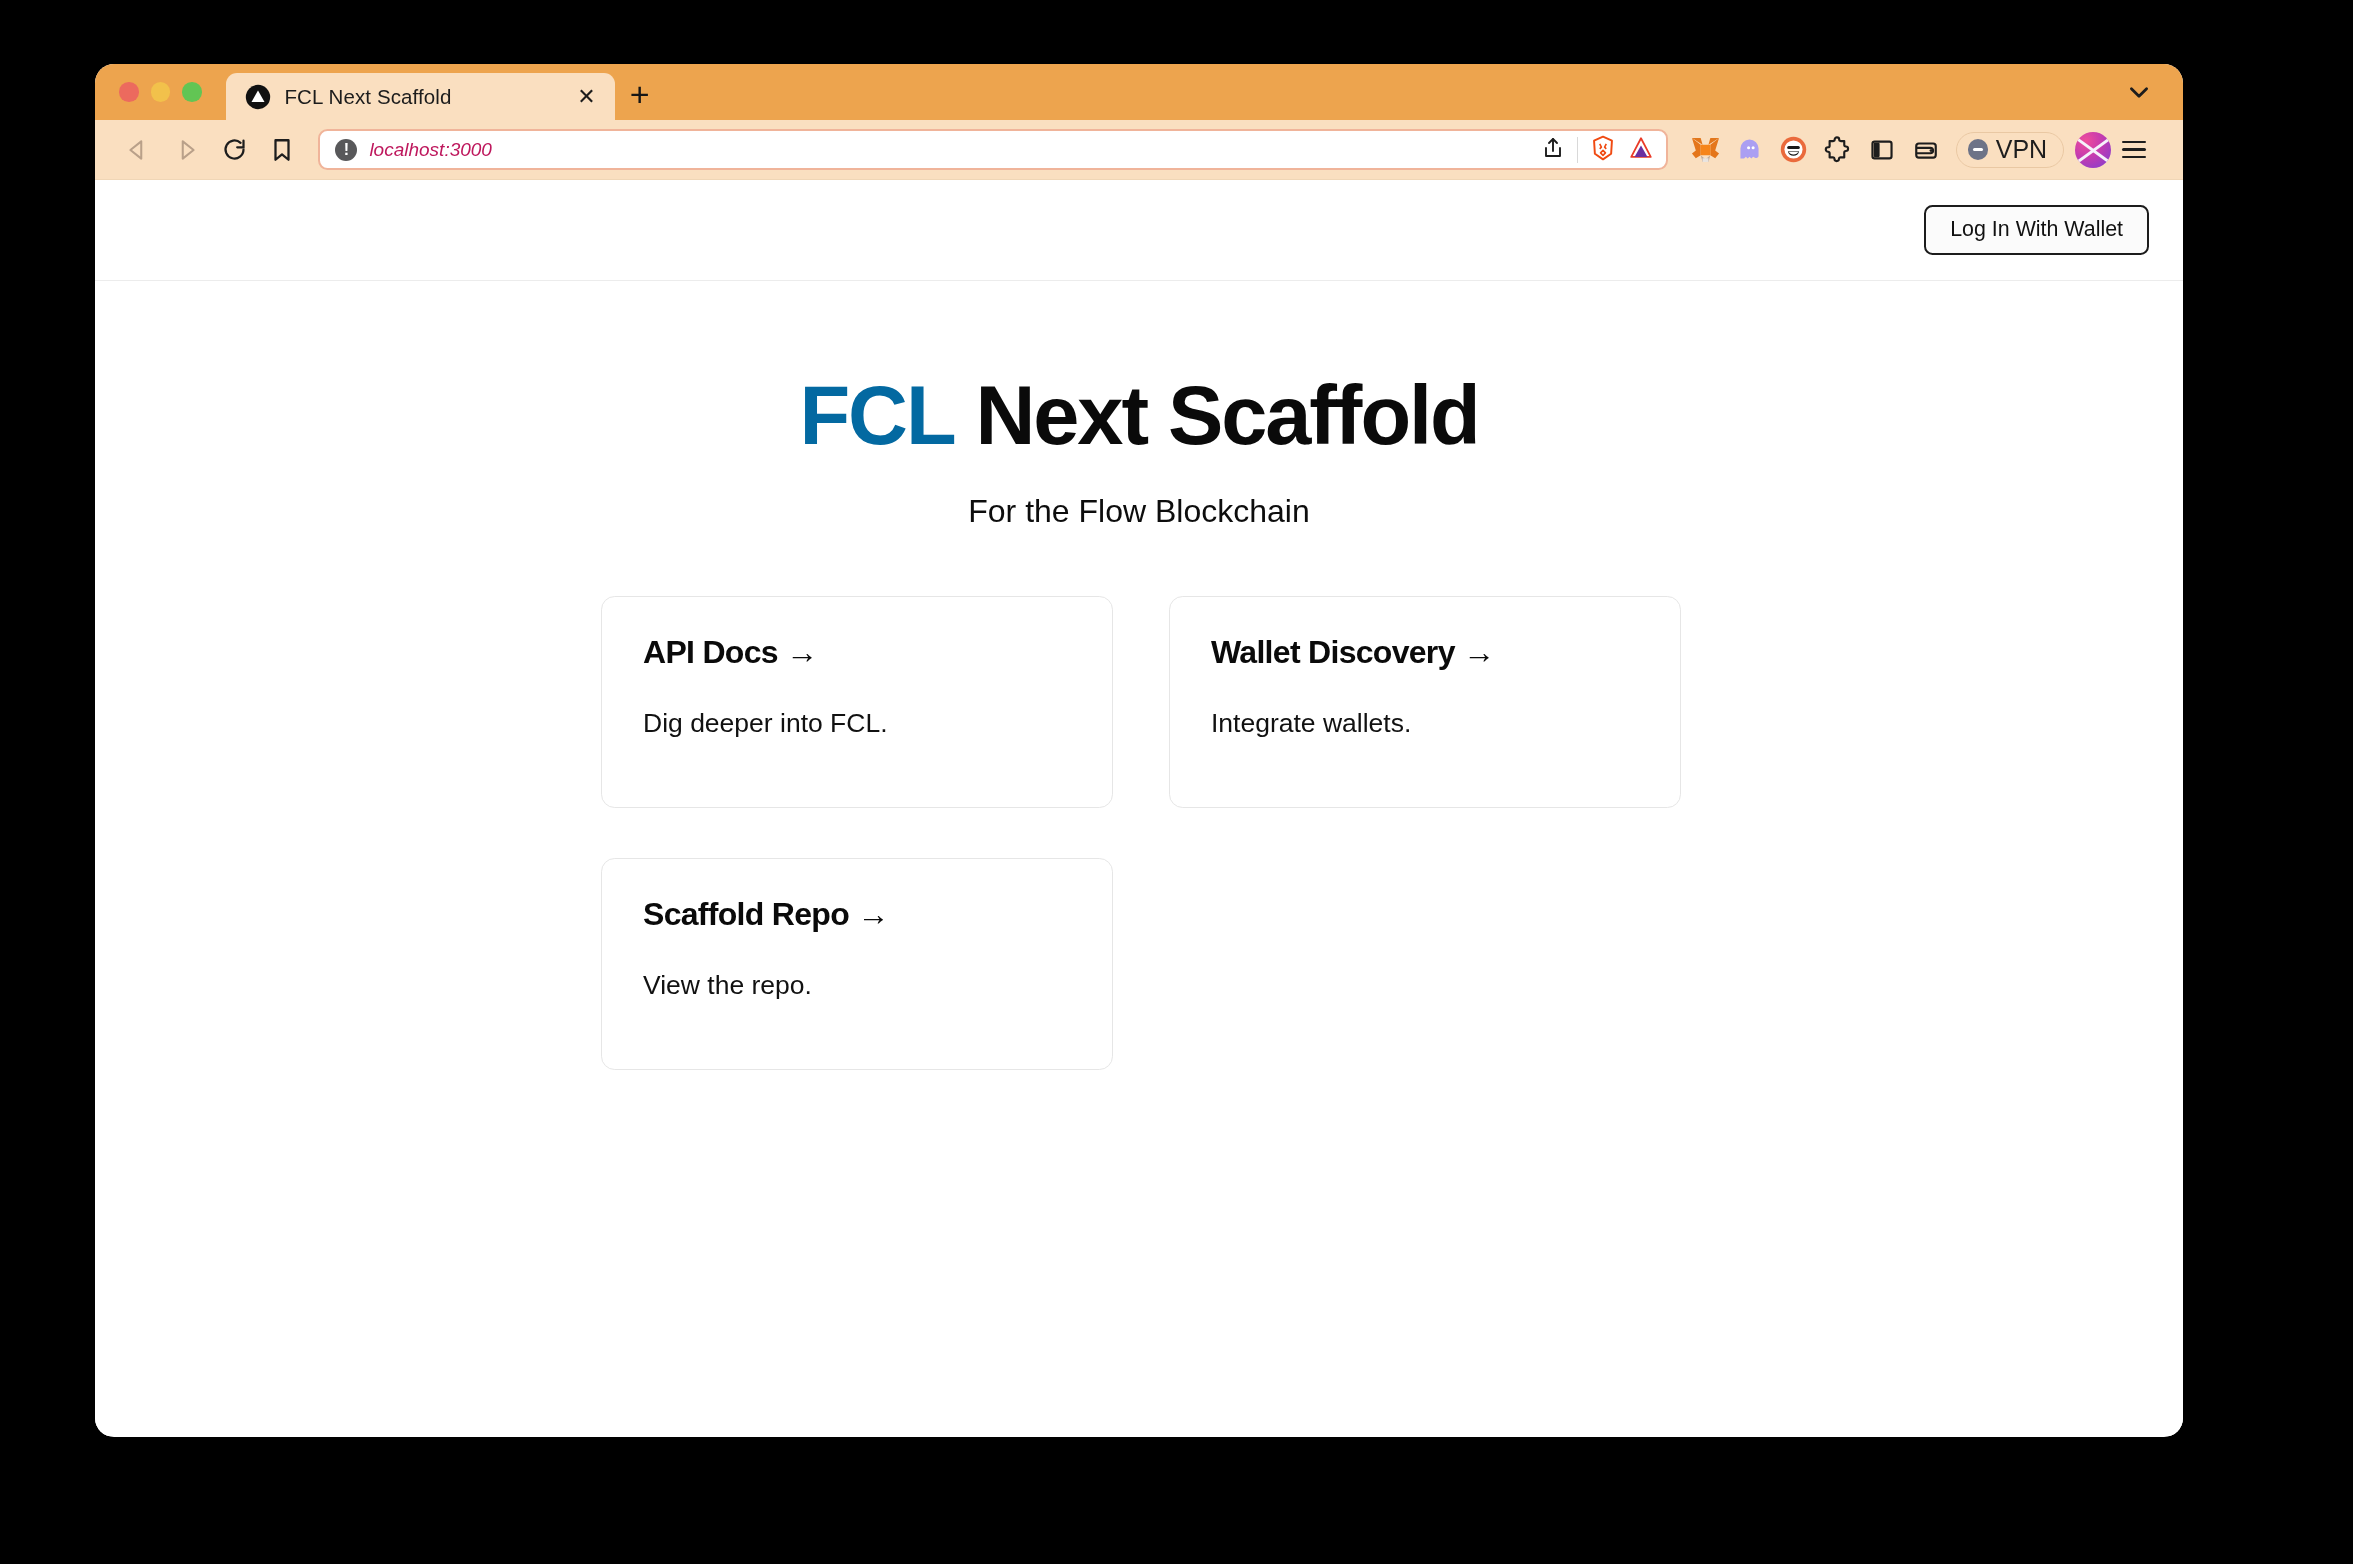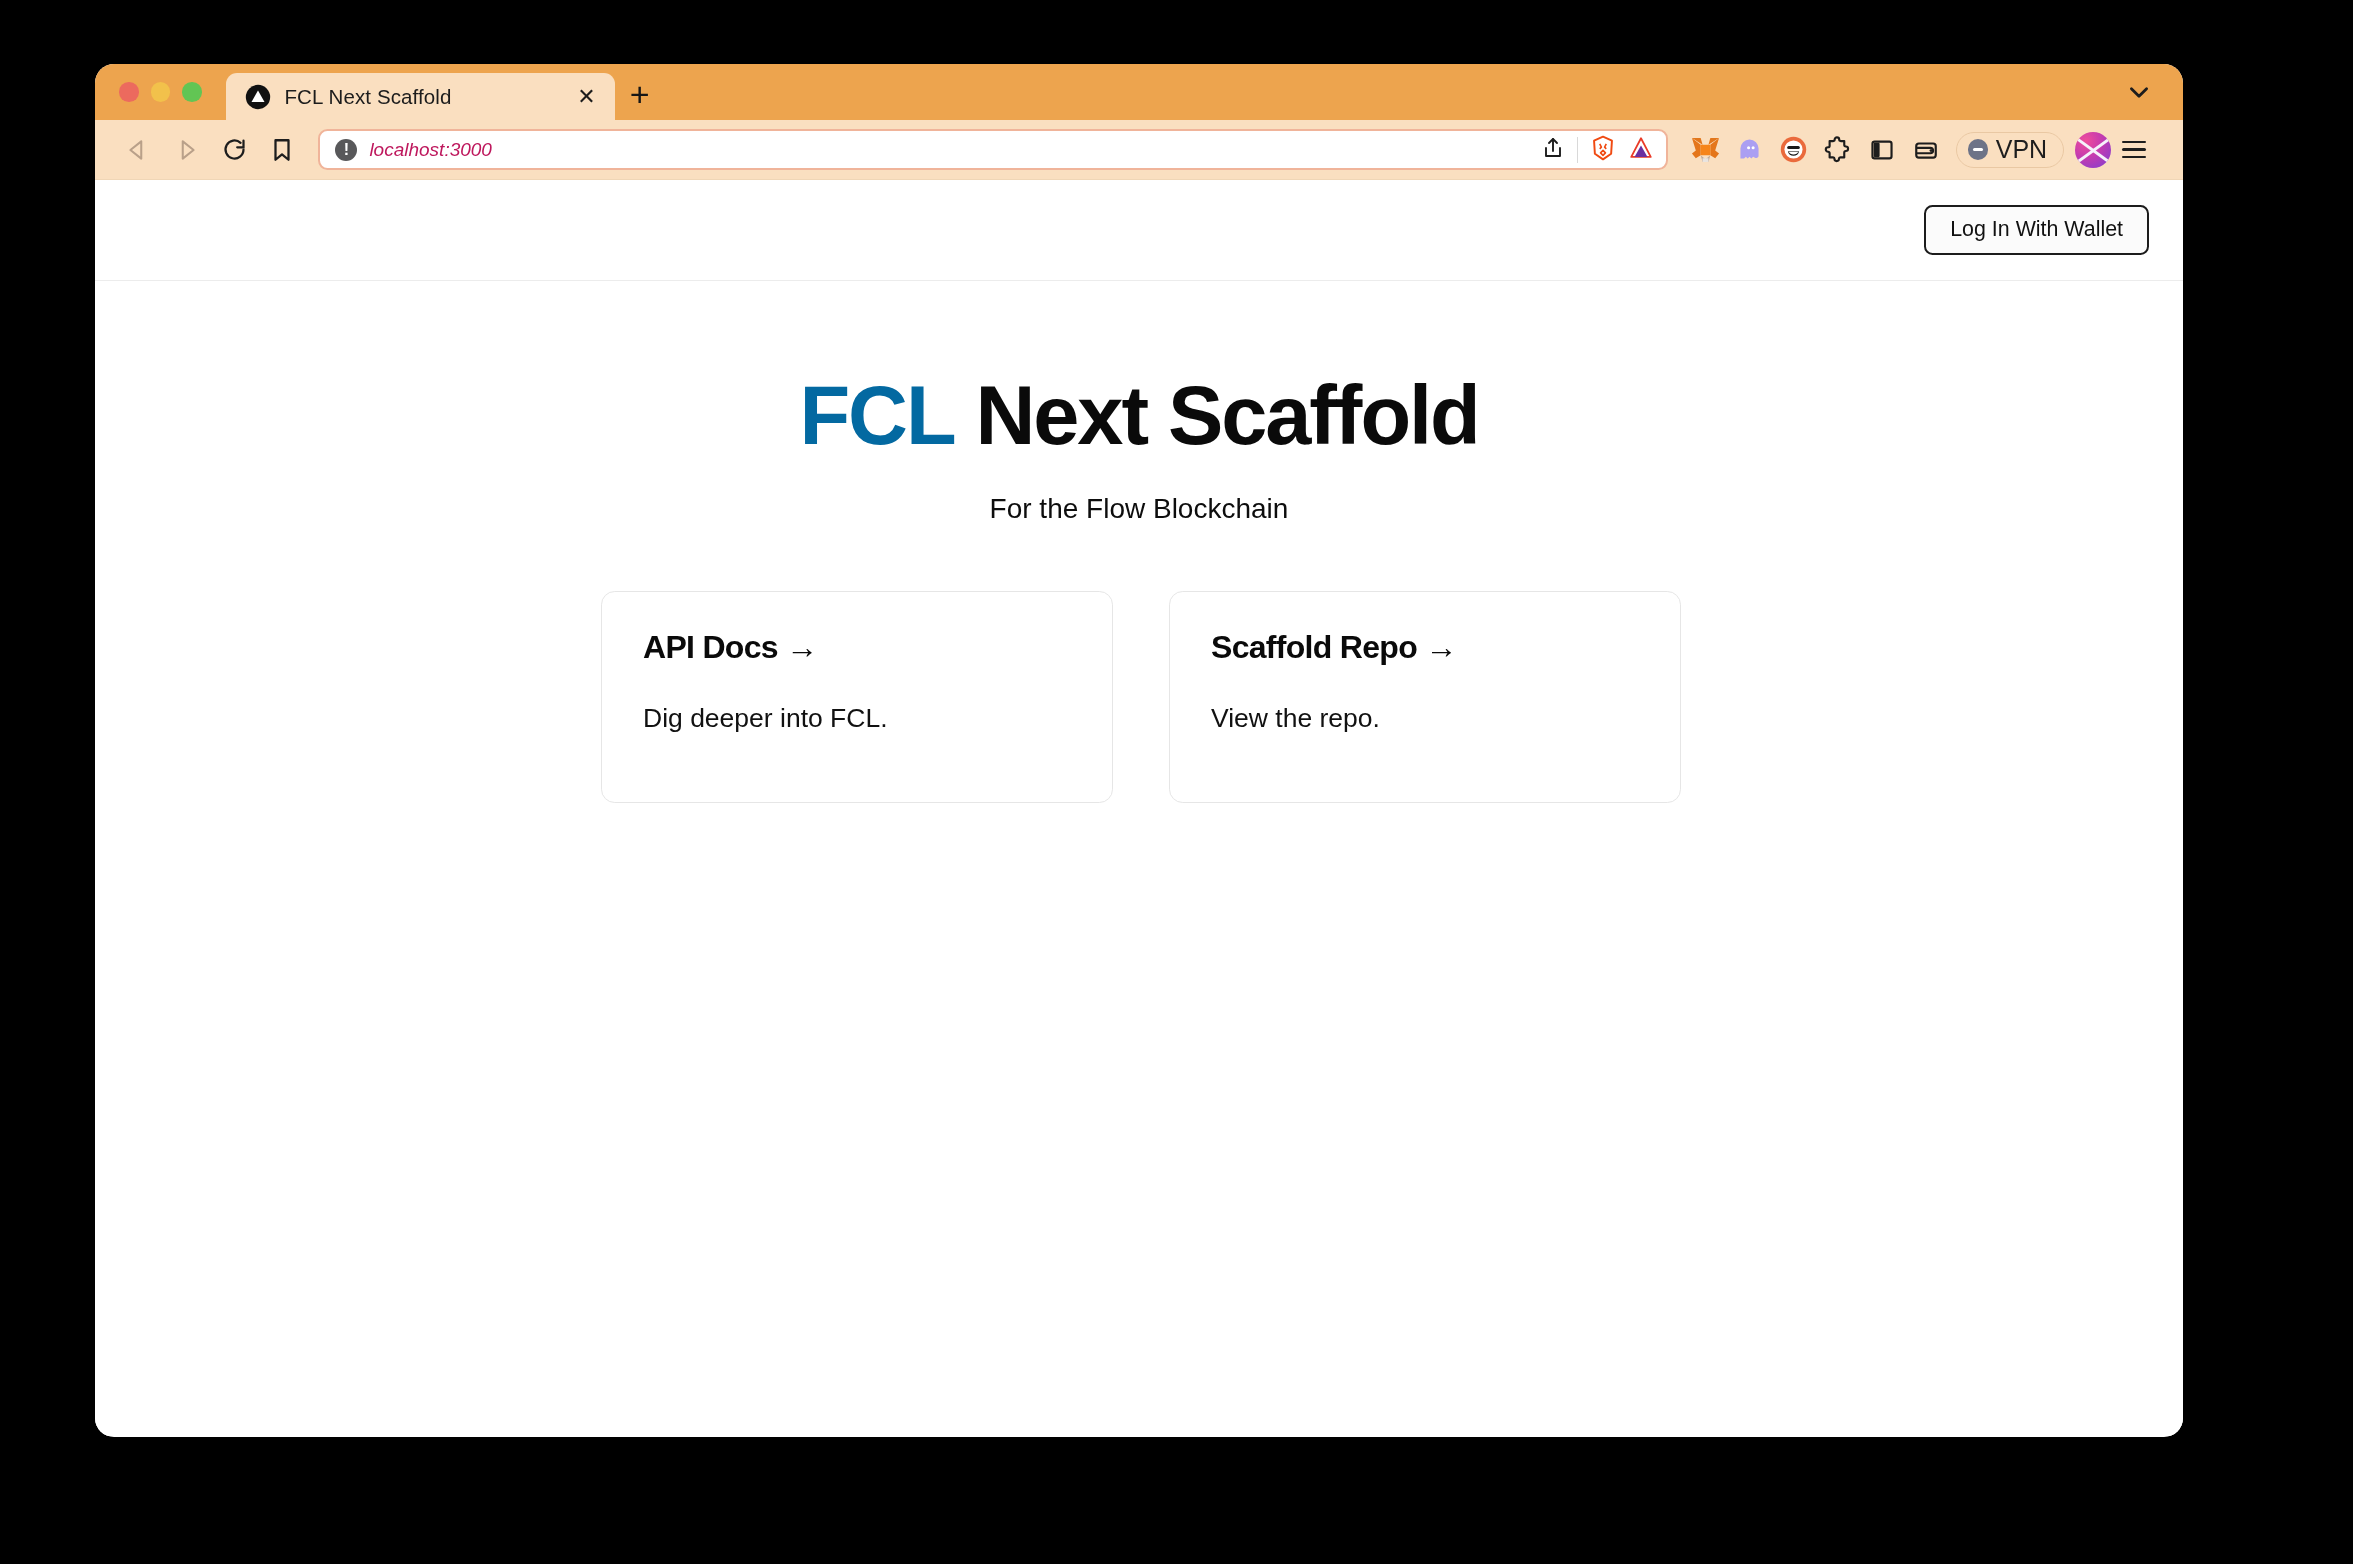--- a/index.html
+++ b/index.html
@@ -241,21 +241,21 @@
   #hero-title {
     font-size: 83px;
     font-weight: bold;
     color: #0a0a0a;
     letter-spacing: -2.1px;
     line-height: 1.05;
     margin: 0;
   }
   #hero-title .brand { color: #0369a1; }
   #hero-subtitle {
-    font-size: 28px;
+    font-size: 32px;
     color: #0d0d0d;
     margin: 34px 0 0 0;
     font-weight: 400;
   }
 
   #card-grid {
     margin: 66px auto 0 auto;
     width: 1076px;
     display: grid;
     grid-template-columns: 512px 512px;
@@ -446,20 +446,27 @@
 
 
       <a class="card">
         <h2 class="card-title">
           <span>API Docs</span>
           <span class="arrow">→</span>
         </h2>
         <p class="card-desc">Dig deeper into FCL.</p>
       </a>
 
+      <a class="card">
+        <h2 class="card-title">
+          <span>Wallet Discovery</span>
+          <span class="arrow">→</span>
+        </h2>
+        <p class="card-desc">Integrate wallets.</p>
+      </a>
 
       <a class="card">
         <h2 class="card-title">
           <span>Scaffold Repo</span>
           <span class="arrow">→</span>
         </h2>
         <p class="card-desc">View the repo.</p>
       </a>
 
     </div>

